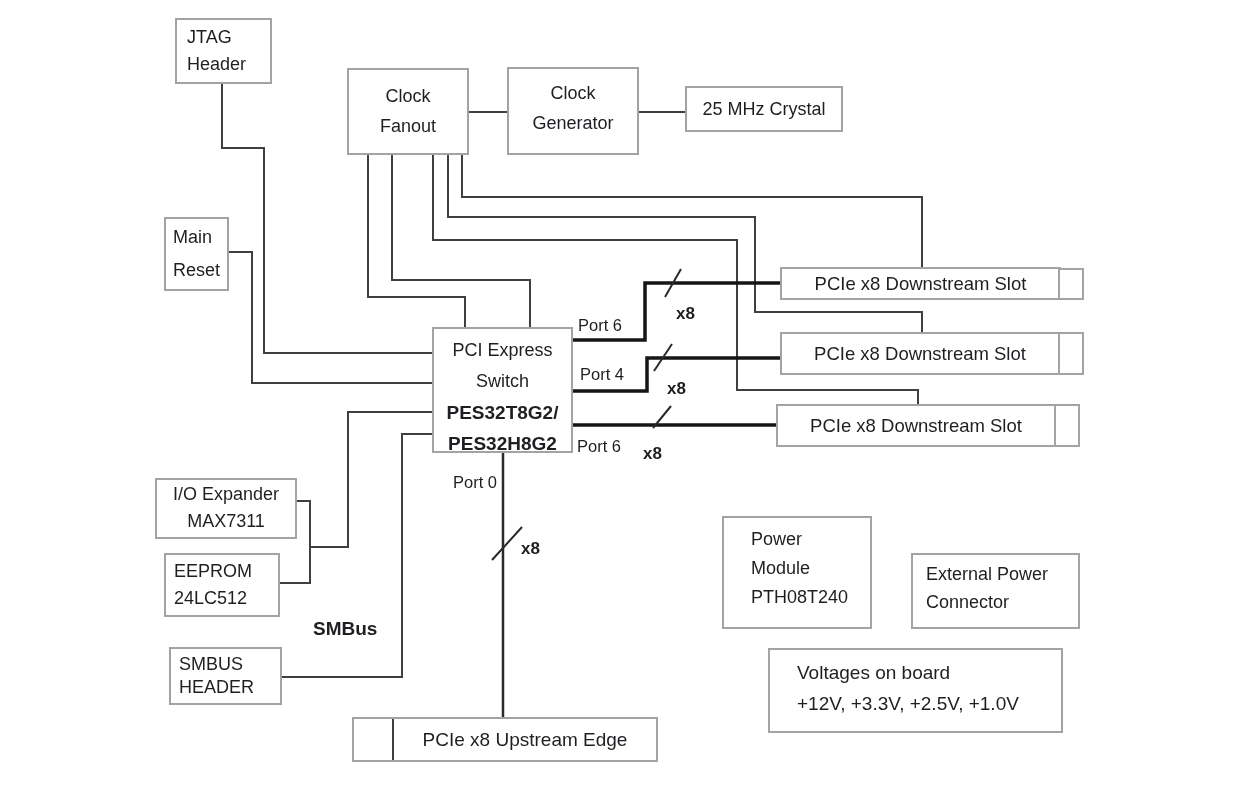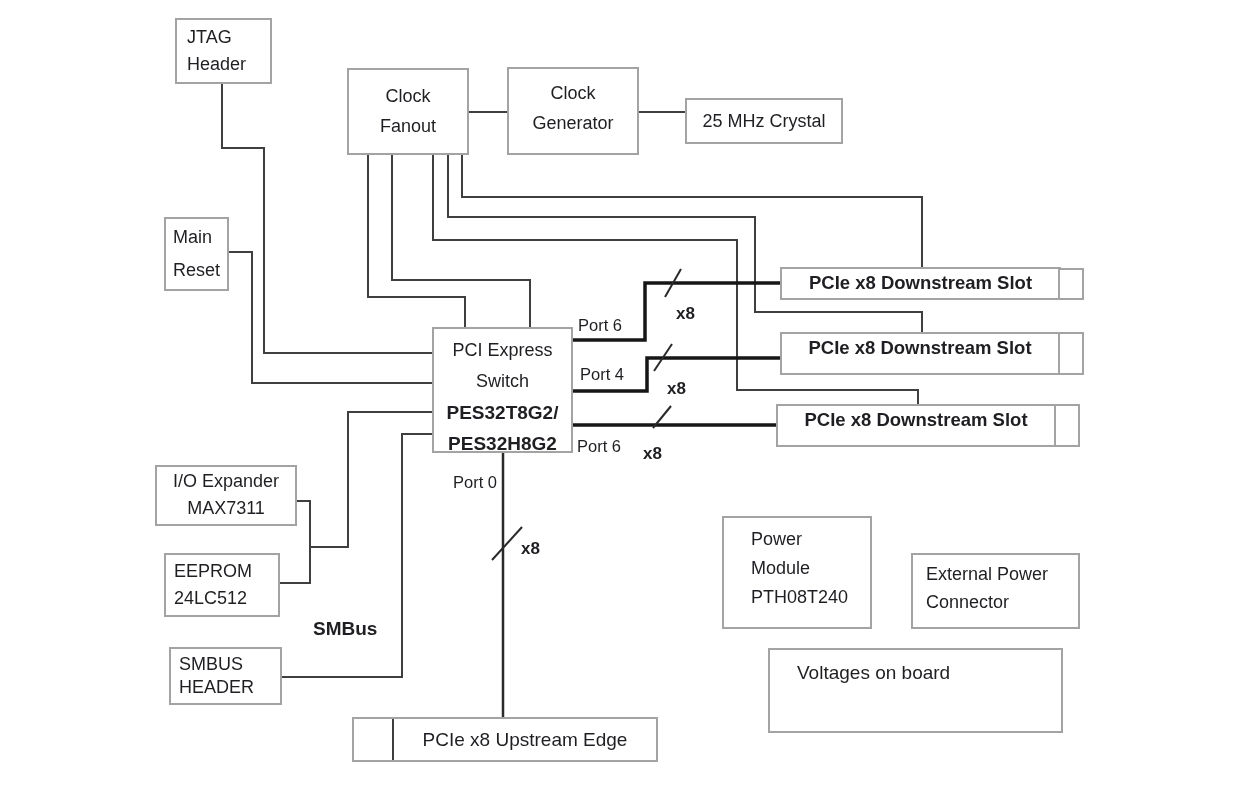--- a/index.html
+++ b/index.html
@@ -13,31 +13,31 @@
     box-sizing:border-box;font-size:18px;line-height:27px;
     display:block;white-space:nowrap;
   }
   .box span{display:block;}
   .center{text-align:center;}
   .vcenter{display:flex;flex-direction:column;justify-content:center;}
   
   .jtag{left:175px;top:18px;width:97px;height:66px;padding:4px 0 0 10px;}
   .fanout{left:347px;top:68px;width:122px;height:87px;padding-top:11px;line-height:30px;}
   .clockgen{left:507px;top:67px;width:132px;height:88px;padding-top:9px;line-height:30px;}
-  .crystal{left:685px;top:98px;width:158px;height:46px;}
+  .crystal{left:685px;top:86px;width:158px;height:46px;}
   .mainreset{left:164px;top:217px;width:65px;height:74px;padding:2px 0 0 7px;line-height:33px;}
   .switch{left:432px;top:327px;width:141px;height:126px;padding-top:6px;line-height:31px;}
   .switch .part{font-weight:bold;font-size:19px;}
-  .ioexp{left:155px;top:465px;width:142px;height:61px;padding-top:1px;}
+  .ioexp{left:155px;top:478px;width:142px;height:61px;padding-top:1px;}
   .eeprom{left:164px;top:553px;width:116px;height:64px;padding:3px 0 0 8px;}
   .smbushdr{left:169px;top:647px;width:113px;height:58px;padding:4px 0 0 8px;line-height:23px;}
   .upstream{left:352px;top:717px;width:306px;height:45px;display:flex;align-items:stretch;font-size:19px;text-align:right;}
   .upstream .notch{width:38px;border-right:2px solid #3f3f3f;}
   .upstream .ulabel{flex:1;display:flex;align-items:center;justify-content:center;}
-  .slot{font-size:18.5px;display:flex;align-items:flex-start;justify-content:center;font-weight:bold;}
+  .slot{font-size:18.5px;display:flex;align-items:center;justify-content:center;}
   .slot1{left:780px;top:267px;width:281px;height:33px;}
   .slot2{left:780px;top:332px;width:280px;height:43px;}
   .slot3{left:776px;top:404px;width:280px;height:43px;}
   .tab{padding:0;}
   .tab1{left:1058px;top:268px;width:26px;height:32px;}
   .tab2{left:1058px;top:332px;width:26px;height:43px;}
   .tab3{left:1054px;top:404px;width:26px;height:43px;}
   .powermod{left:722px;top:516px;width:150px;height:113px;padding:7px 0 0 27px;line-height:29px;}
   .extpower{left:911px;top:553px;width:169px;height:76px;padding:5px 0 0 13px;line-height:28px;}
   .voltages{left:768px;top:648px;width:295px;height:85px;padding:7px 0 0 27px;line-height:31px;font-size:19px;}
@@ -161,20 +161,21 @@
     <span>PTH08T240</span>
   </div>
 
   <div class="box extpower">
     <span>External Power</span>
     <span>Connector</span>
   </div>
 
   <div class="box voltages">
     <span>Voltages on board</span>
+    <span>+12V, +3.3V, +2.5V, +1.0V</span>
   </div>
 
   <div class="lbl port6">Port 6</div>
   <div class="lbl port4">Port 4</div>
   <div class="lbl port2">Port 6</div>
   <div class="lbl port0">Port 0</div>
 
   <div class="lbl bold x8p6">x8</div>
   <div class="lbl bold x8p4">x8</div>
   <div class="lbl bold x8p2">x8</div>

